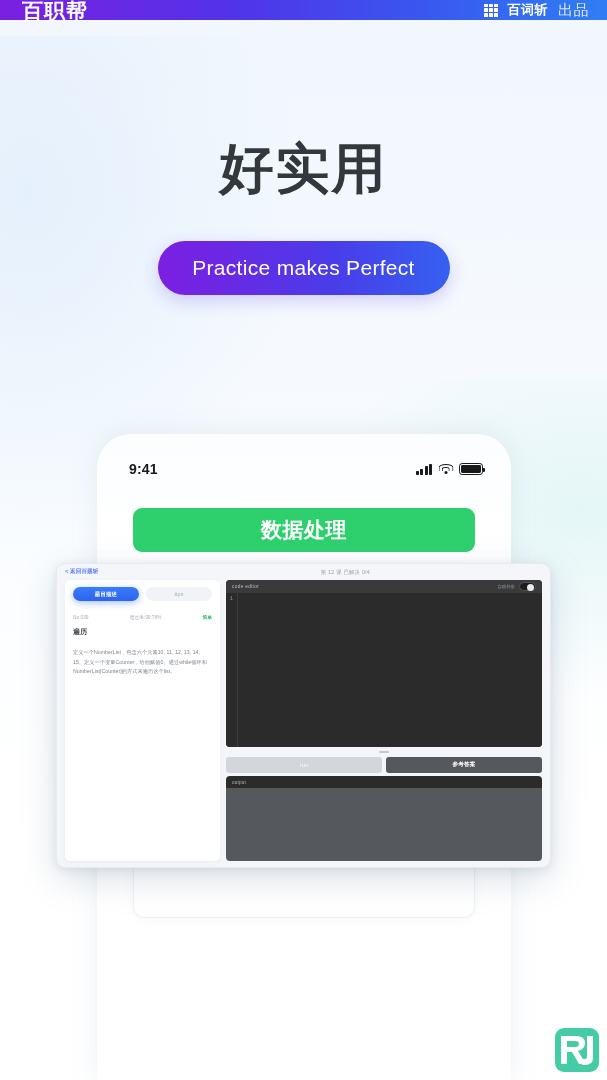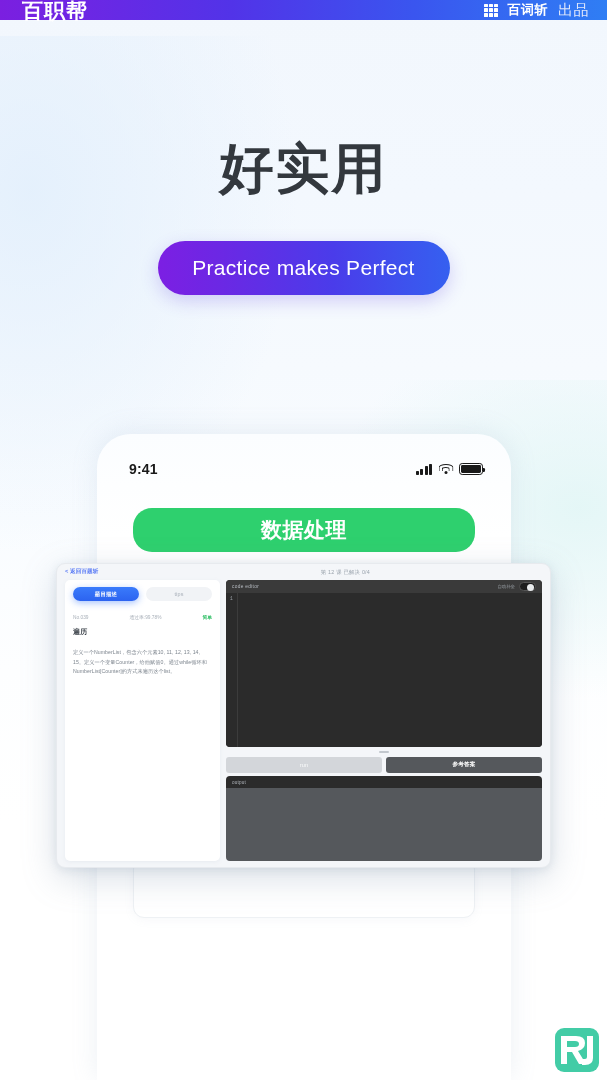--- a/index.html
+++ b/index.html
@@ -87,21 +87,21 @@
   .wifi .w1{ width:15px; height:7px; top:0;}
   .wifi .w2{ width:8.5px; height:4px; top:3.6px;}
   .wifi .w3{ width:3px; height:3px; top:7.2px; background:#1a1a1a; border:none; border-radius:50%;}
   .batt{ width:24px; height:12px; border:1.4px solid #1a1a1a; border-radius:3.2px; padding:1.4px; position:relative;}
   .batt i{ display:block; width:100%; height:100%; background:#1a1a1a; border-radius:1.4px;}
   .batt:after{ content:""; position:absolute; right:-3px; top:3.6px; width:1.8px; height:4.4px;
      background:#1a1a1a; border-radius:0 1.2px 1.2px 0;}
 
   
   .gbanner{
-    margin:18px 36px 0; height:44px; border-radius:19px;
+    margin:18px 36px 0; height:44px; border-radius:9px;
     background:#2ed06e;
     display:flex; align-items:center; justify-content:center;
     color:#fff; white-space:nowrap;
   }
   .gbanner .strong{ font-size:21px; font-weight:800; letter-spacing:.5px;}
   .gbanner .light{ font-size:17px; font-weight:400; margin-left:7px; letter-spacing:.2px;}
 
   
   .listcard{
     margin:15px 36px 0; background:#fff; border-radius:11px;

